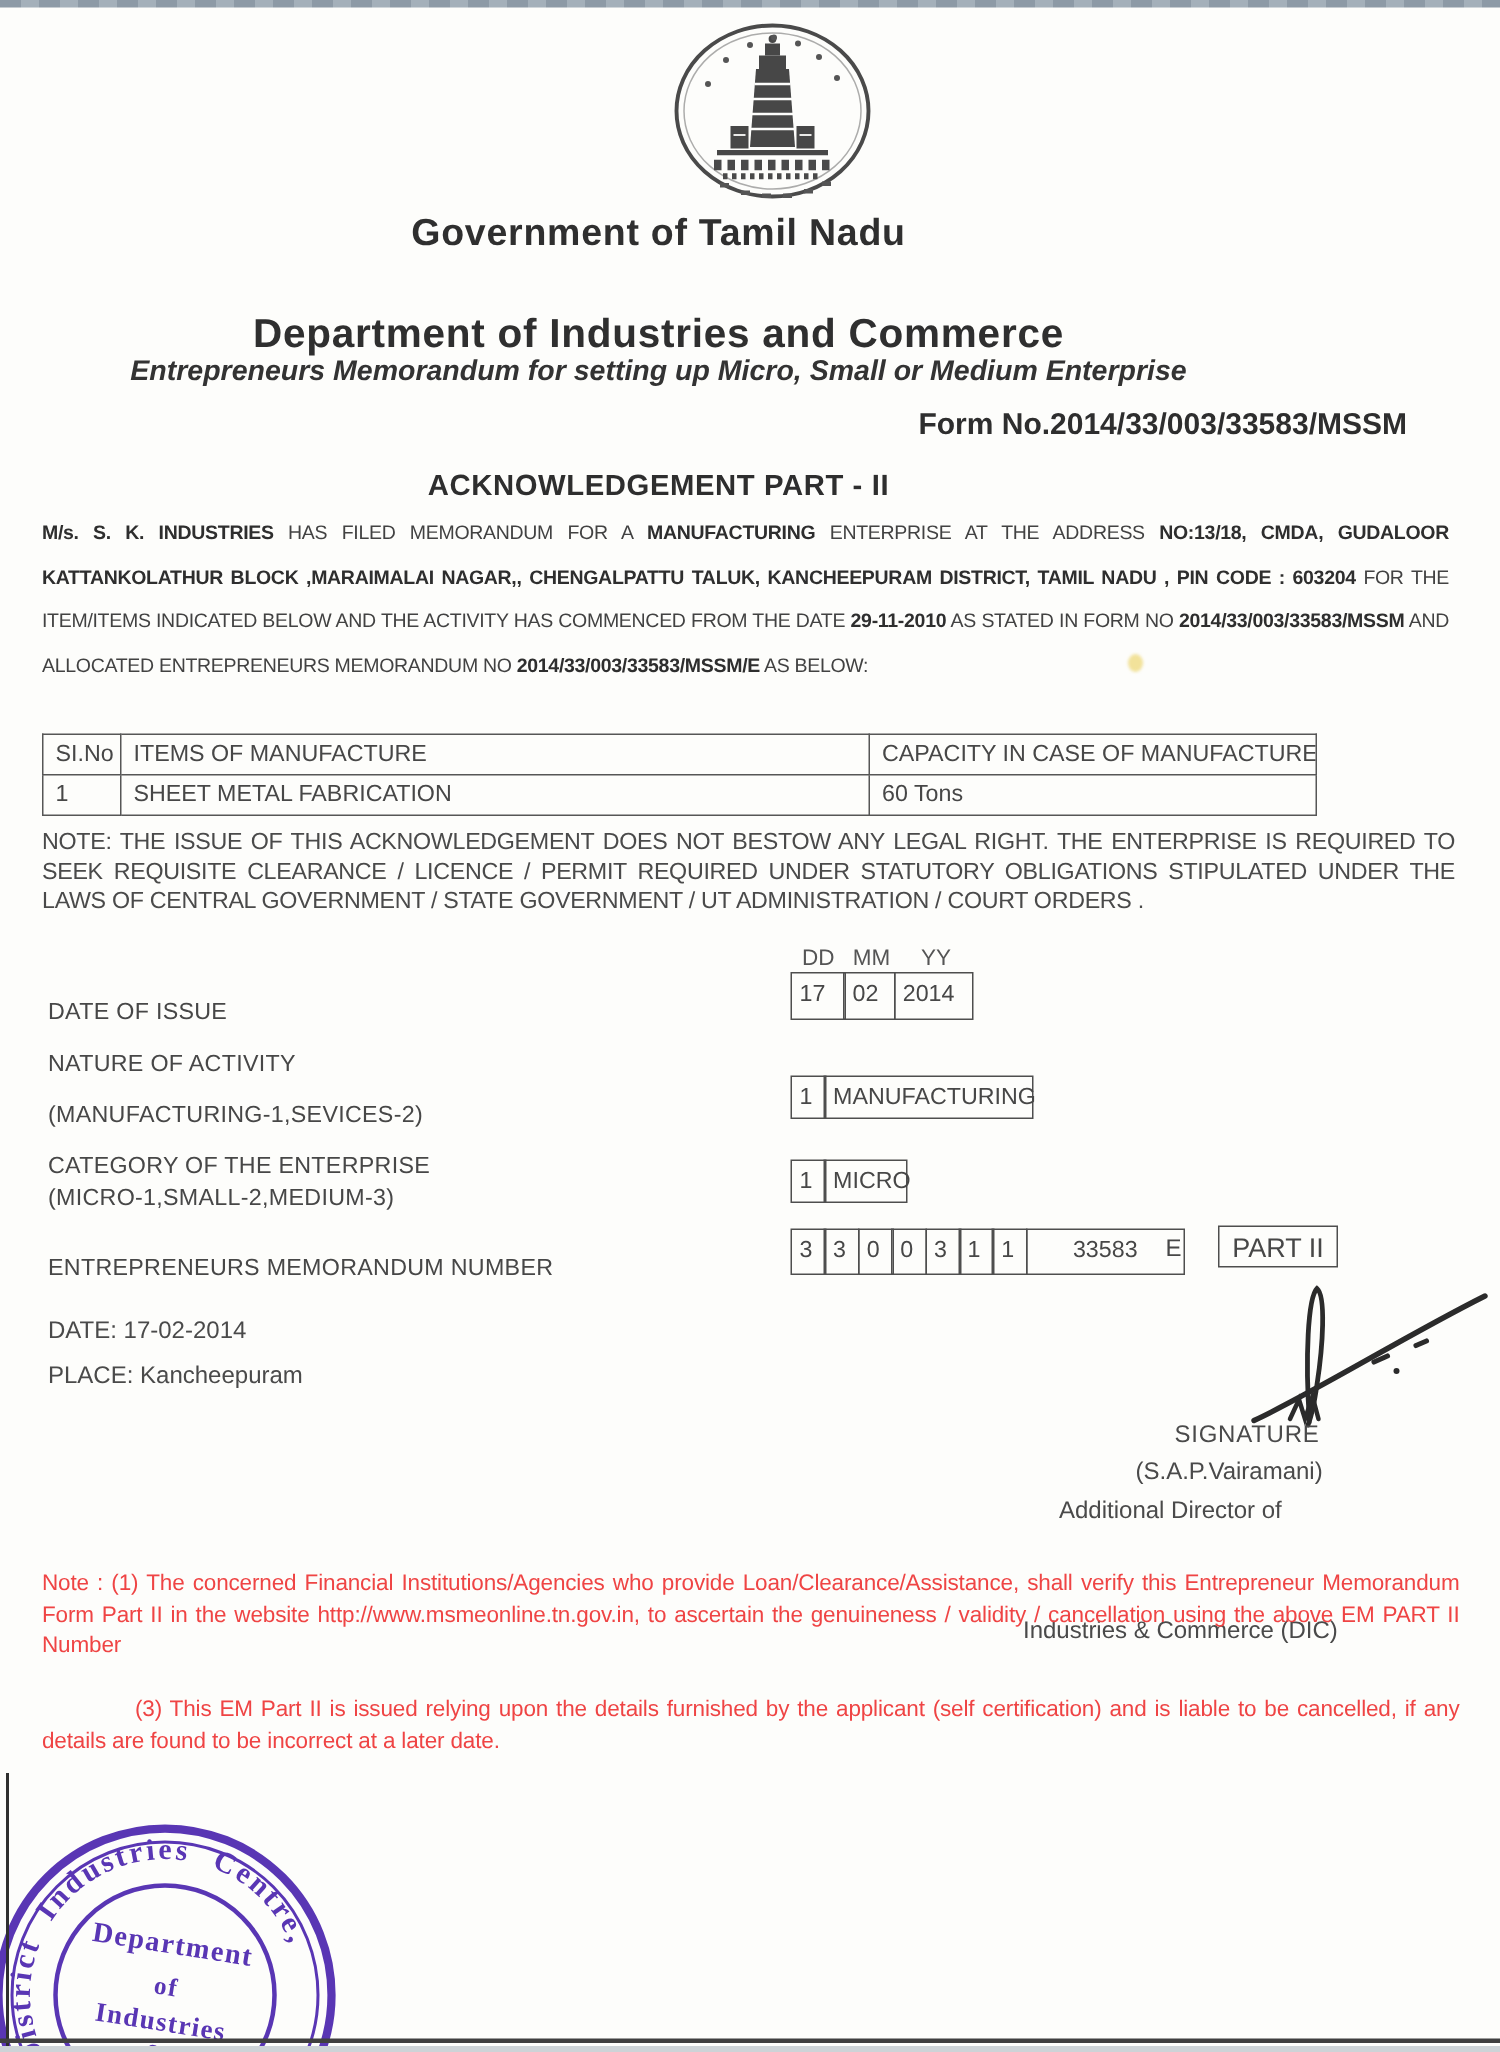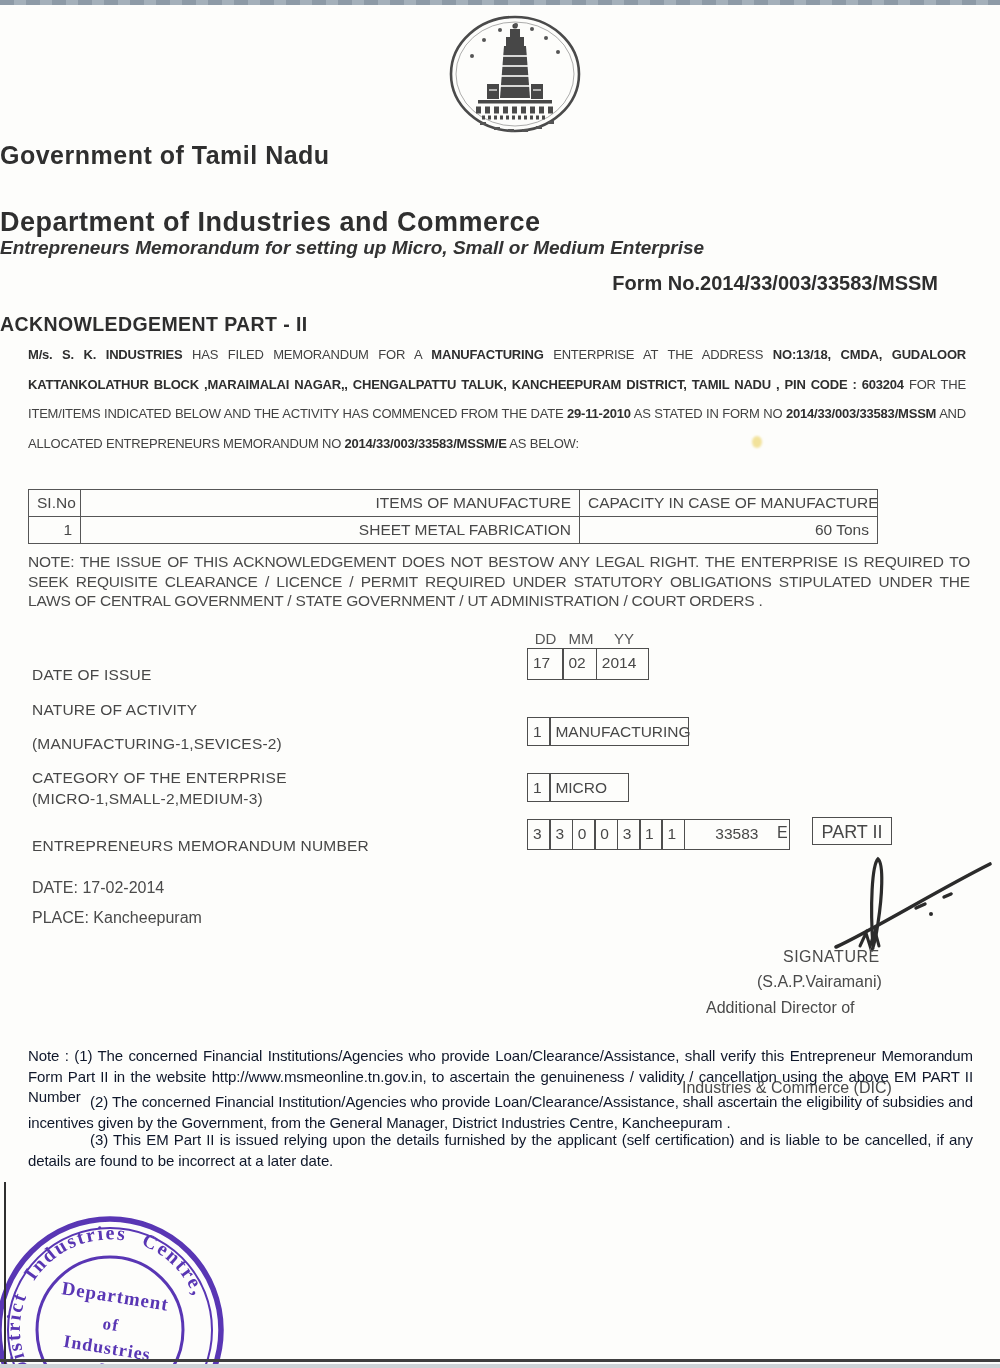--- a/index.html
+++ b/index.html
@@ -1,45 +1,45 @@
 <!DOCTYPE html>
 <html><head>
 <meta charset="utf-8">
 <style>
   html,body{margin:0;padding:0;}
   body{width:1000px;height:1368px;background:#fdfdfb;overflow:hidden;
        font-family:"Liberation Sans",sans-serif;color:#3d3d3d;}
   .page{position:relative;width:1000px;height:1368px;overflow:hidden;background:#fdfdfb;}
   .abs{position:absolute;}
-  .ctr{left:0;width:878px;text-align:left;}
+  .ctr{left:0;width:878px;text-align:center;}
   .b{font-weight:bold;color:#2e2e2e;}
   .top-band{left:0;top:0;width:1000px;height:5px;
             background:repeating-linear-gradient(90deg,#8d9aa6 0 14px,#a4b0ba 14px 26px);}
   .t1{top:141px;font-size:25px;font-weight:bold;color:#2f2f2f;letter-spacing:.5px;}
   .t2{top:185px;font-size:27px;font-weight:bold;color:#2f2f2f;letter-spacing:.5px;margin-top:22px;}
   .t3{top:237px;font-size:19px;font-weight:bold;color:#333;font-style:italic;}
   .formno{top:272px;left:0;width:938px;text-align:right;font-size:20px;font-weight:bold;color:#2e2e2e;}
   .ack{top:313px;font-size:19.5px;font-weight:bold;color:#2e2e2e;letter-spacing:.4px;}
   .intro{left:28px;top:340px;width:938px;font-size:13px;line-height:29.5px;
          text-align:justify;letter-spacing:-0.2px;color:#424242;}
   table.items{left:28px;top:489px;border-collapse:collapse;table-layout:fixed;width:849px;
-              font-size:15.5px;color:#474747;text-align:right;}
+              font-size:15.5px;color:#474747;}
   table.items td{border:1.6px solid #565656;padding:2px 8px;height:22px;overflow:hidden;white-space:nowrap;}
   .note{left:28px;top:552px;width:942px;font-size:15.5px;line-height:19.5px;text-align:justify;
         color:#4a4a4a;letter-spacing:-0.2px;}
   .lbl{font-size:15.5px;color:#474747;letter-spacing:.2px;}
   .boxrow{display:flex;}
   .cell{border:1.6px solid #4e4e4e;box-sizing:border-box;font-size:15.5px;color:#474747;
         padding:5px 0 0 5px;height:32px;background:transparent;}
   .cell + .cell{margin-left:-1.6px;}
   .cell.c-center{padding-left:0;text-align:center;}
   .dmy{display:flex;font-size:15px;color:#555;}
   .sig-block{font-size:16px;color:#4a4a4a;}
   .notes{left:28px;width:945px;font-size:15px;line-height:20.5px;text-align:justify;
-         color:#0f172a;letter-spacing:-0.1px;}
+         color:#ef4444;letter-spacing:-0.1px;}
   .indent{text-indent:62px;}
   .yellow-smudge{left:752px;top:436px;width:10px;height:12px;background:rgba(233,204,74,.55);
                  border-radius:50%;filter:blur(1px);}
   .left-edge{left:4px;top:1182px;width:2px;height:186px;background:#2f2f2f;}
   .bottom-line{left:0;top:1359px;width:1000px;height:3px;background:#3f3f3f;}
   .bottom-pad{left:0;top:1364px;width:1000px;height:4px;background:#cdd3d7;}
 </style>
 </head>
 <body>
 
@@ -129,21 +129,21 @@
   <div class="abs lbl" style="left:32px;top:735px">(MANUFACTURING-1,SEVICES-2)</div>
   <div class="abs boxrow" style="left:527px;top:717px">
     <div class="cell" style="width:24px;height:29px">1</div>
     <div class="cell" style="width:140px;height:29px">MANUFACTURING</div>
   </div>
 
   <div class="abs lbl" style="left:32px;top:769px">CATEGORY OF THE ENTERPRISE</div>
   <div class="abs lbl" style="left:32px;top:790px">(MICRO-1,SMALL-2,MEDIUM-3)</div>
   <div class="abs boxrow" style="left:527px;top:773px">
     <div class="cell" style="width:24px;height:29px">1</div>
-    <div class="cell" style="width:80px;height:29px">MICRO</div>
+    <div class="cell" style="width:56px;height:29px">MICRO</div>
   </div>
 
   <div class="abs lbl" style="left:32px;top:837px">ENTREPRENEURS MEMORANDUM NUMBER</div>
   <div class="abs boxrow" style="left:527px;top:819px">
     <div class="cell" style="width:24px;height:31px">3</div>
     <div class="cell" style="width:24px;height:31px">3</div>
     <div class="cell" style="width:24px;height:31px">0</div>
     <div class="cell" style="width:24px;height:31px">0</div>
     <div class="cell" style="width:24px;height:31px">3</div>
     <div class="cell" style="width:24px;height:31px">1</div>
@@ -166,21 +166,20 @@
       <circle cx="113" cy="69" r="2" fill="#2b2b2b" stroke="none"></circle>
     </g>
   </svg>
 
   <div class="abs sig-block" style="left:783px;top:948px;letter-spacing:.5px">SIGNATURE</div>
   <div class="abs sig-block" style="left:757px;top:973px">(S.A.P.Vairamani)</div>
   <div class="abs sig-block" style="left:706px;top:999px">Additional Director of</div>
   <div class="abs sig-block" style="left:682px;top:1079px">Industries &amp; Commerce (DIC)</div>
 
   <div class="abs notes" style="top:1046px">Note : (1) The concerned Financial Institutions/Agencies who provide Loan/Clearance/Assistance, shall verify this Entrepreneur Memorandum Form Part II in the website http://www.msmeonline.tn.gov.in, to ascertain the genuineness / validity / cancellation using the above EM PART II Number</div>
-  <div class="abs notes indent" style="top:1092px">(2) The concerned Financial Institution/Agencies who provide Loan/Clearance/Assistance, shall ascertain the eligibility of subsidies and incentives given by  the Government, from the General Manager,  District Industries Centre, Kancheepuram .</div>
   <div class="abs notes indent" style="top:1130px">(3) This EM Part II is issued relying upon the details furnished by the applicant (self certification) and is liable to be cancelled, if any details are found to be incorrect at a later date.</div>
 
   <div class="abs yellow-smudge"></div>
 
   <svg class="abs" style="left:-30px;top:1190px" width="280" height="280" viewBox="0 0 280 280">
     <g fill="none" stroke="#5936b4">
       <circle cx="140" cy="140" r="111" stroke-width="5.5"></circle>
       <circle cx="140" cy="140" r="102" stroke-width="2"></circle>
       <circle cx="140" cy="140" r="73" stroke-width="3"></circle>
     </g>

